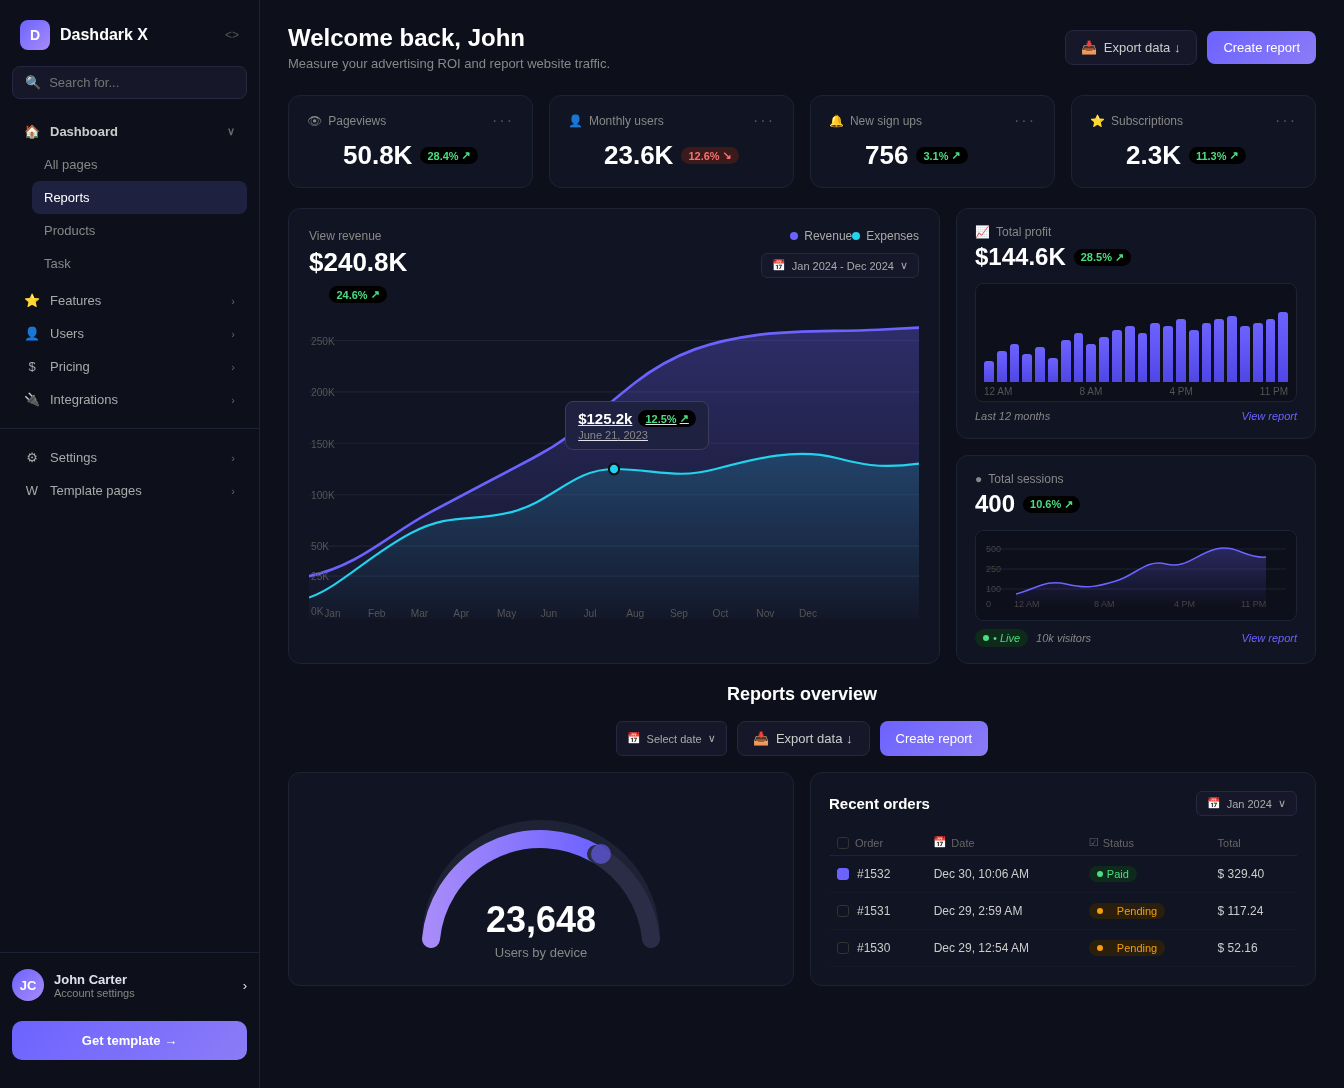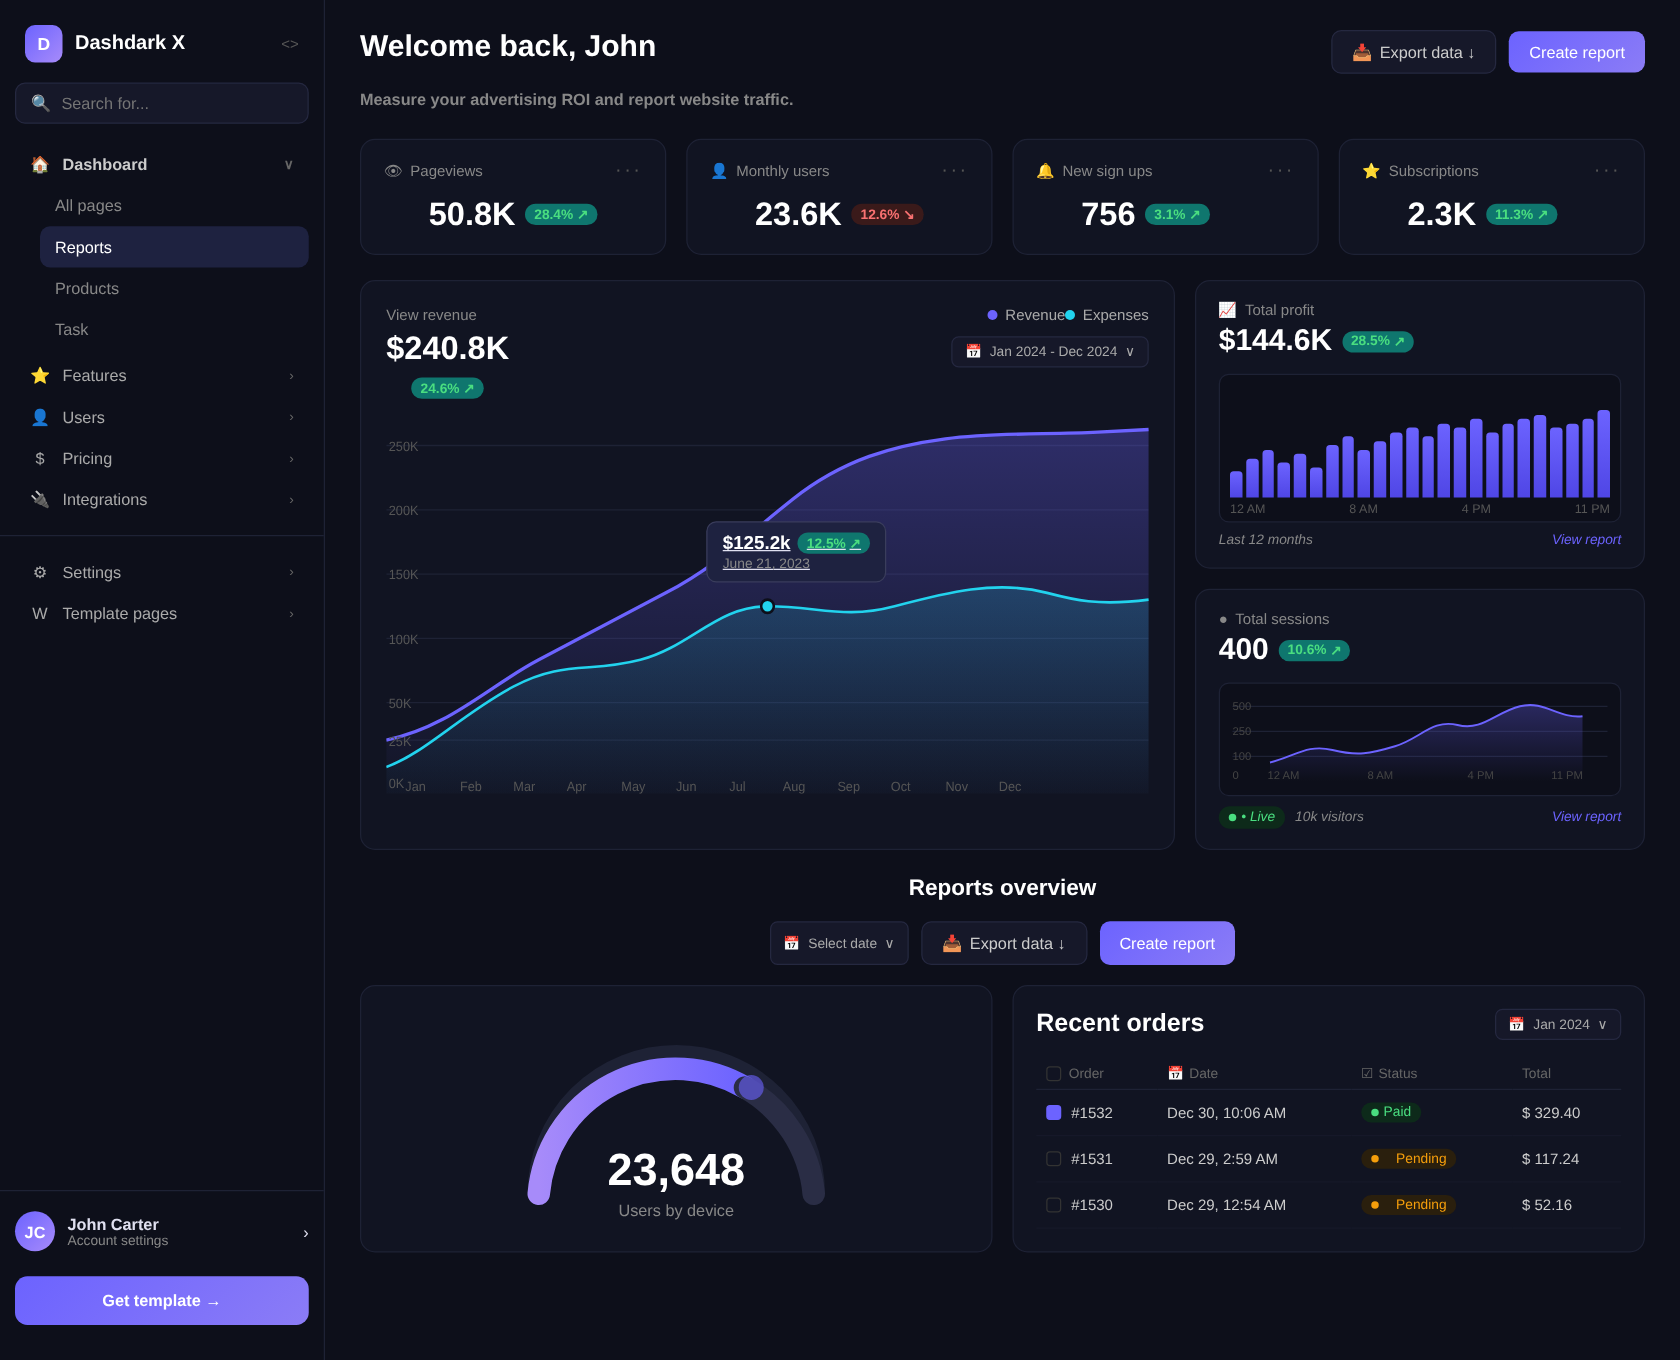--- a/index.html
+++ b/index.html
@@ -93,25 +93,25 @@
     }
 
     
     .main {
       flex: 1;
       overflow-y: auto;
       background: #0d0f1a;
       padding: 24px 28px;
     }
     .main-header {
-      display: flex; align-items: flex-start; justify-content: space-between;
+      display: flex; align-items: center; justify-content: space-between;
       margin-bottom: 24px;
     }
     .main-title { font-size: 24px; font-weight: 700; color: #fff; }
-    .main-subtitle { font-size: 13px; color: #888; margin-top: 20px; font-weight: bold; }
+    .main-subtitle { font-size: 13px; color: #888; margin-top: 4px; }
     .header-btns { display: flex; gap: 10px; align-items: center; }
     .btn-outline {
       background: #161829; border: 1px solid #252840;
       color: #ccc; border-radius: 8px; padding: 9px 16px;
       font-size: 13px; cursor: pointer; display: flex; align-items: center; gap: 6px;
     }
     .btn-primary {
       background: linear-gradient(135deg, #6c63ff, #8b7cf6);
       color: white; border: none; border-radius: 8px;
       padding: 9px 16px; font-size: 13px; cursor: pointer;
@@ -126,21 +126,21 @@
       background: #111422; border: 1px solid #1e2235;
       border-radius: 12px; padding: 16px 18px;
     }
     .stat-card-header {
       display: flex; align-items: center; justify-content: space-between;
       margin-bottom: 10px; color: #888; font-size: 12px;
     }
     .stat-card-label { display: flex; align-items: center; gap: 6px; }
     .stat-dots { color: #555; cursor: pointer; letter-spacing: 2px; font-size: 16px; }
     .stat-value { font-size: 26px; font-weight: 700; color: #fff; display: flex; align-items: center; gap: 8px; margin-left: 36px; }
-    .badge-up { background: #0f766e; color: #4ade80; font-size: 11px; padding: 2px 7px; border-radius: 20px; font-weight: 600; display: flex; align-items: center; gap: 3px; }
+    .badge-up { background: #000000; color: #4ade80; font-size: 11px; padding: 2px 7px; border-radius: 20px; font-weight: 600; display: flex; align-items: center; gap: 3px; }
     .badge-down { background: #3a1a1a; color: #f87171; font-size: 11px; padding: 2px 7px; border-radius: 20px; font-weight: 600; display: flex; align-items: center; gap: 3px; }
 
     
     .mid-row {
       display: grid; grid-template-columns: 1fr 360px; gap: 16px;
       margin-bottom: 20px;
     }
 
     
     .chart-card {
@@ -206,21 +206,21 @@
     .gauge-label { font-size: 13px; color: #888; text-align: center; margin-top: 4px; }
 
     
     .orders-card {
       background: #111422; border: 1px solid #1e2235;
       border-radius: 12px; padding: 18px;
     }
     .orders-header {
       display: flex; align-items: center; justify-content: space-between; margin-bottom: 14px;
     }
-    .orders-title { font-size: 20px; font-weight: 600; color: #fff; }
+    .orders-title { font-size: 15px; font-weight: 600; color: #fff; }
     .orders-table { width: 100%; border-collapse: collapse; }
     .orders-table th {
       text-align: left; color: #666; font-size: 11px; font-weight: 500;
       padding: 6px 8px; border-bottom: 1px solid #1e2235;
     }
     .orders-table td {
       padding: 10px 8px; font-size: 12px; color: #ccc;
       border-bottom: 1px solid #161829;
     }
     .status-paid { background: #0d2a1a; color: #4ade80; font-size: 11px; padding: 2px 8px; border-radius: 20px; display: inline-flex; align-items: center; gap: 4px; }

